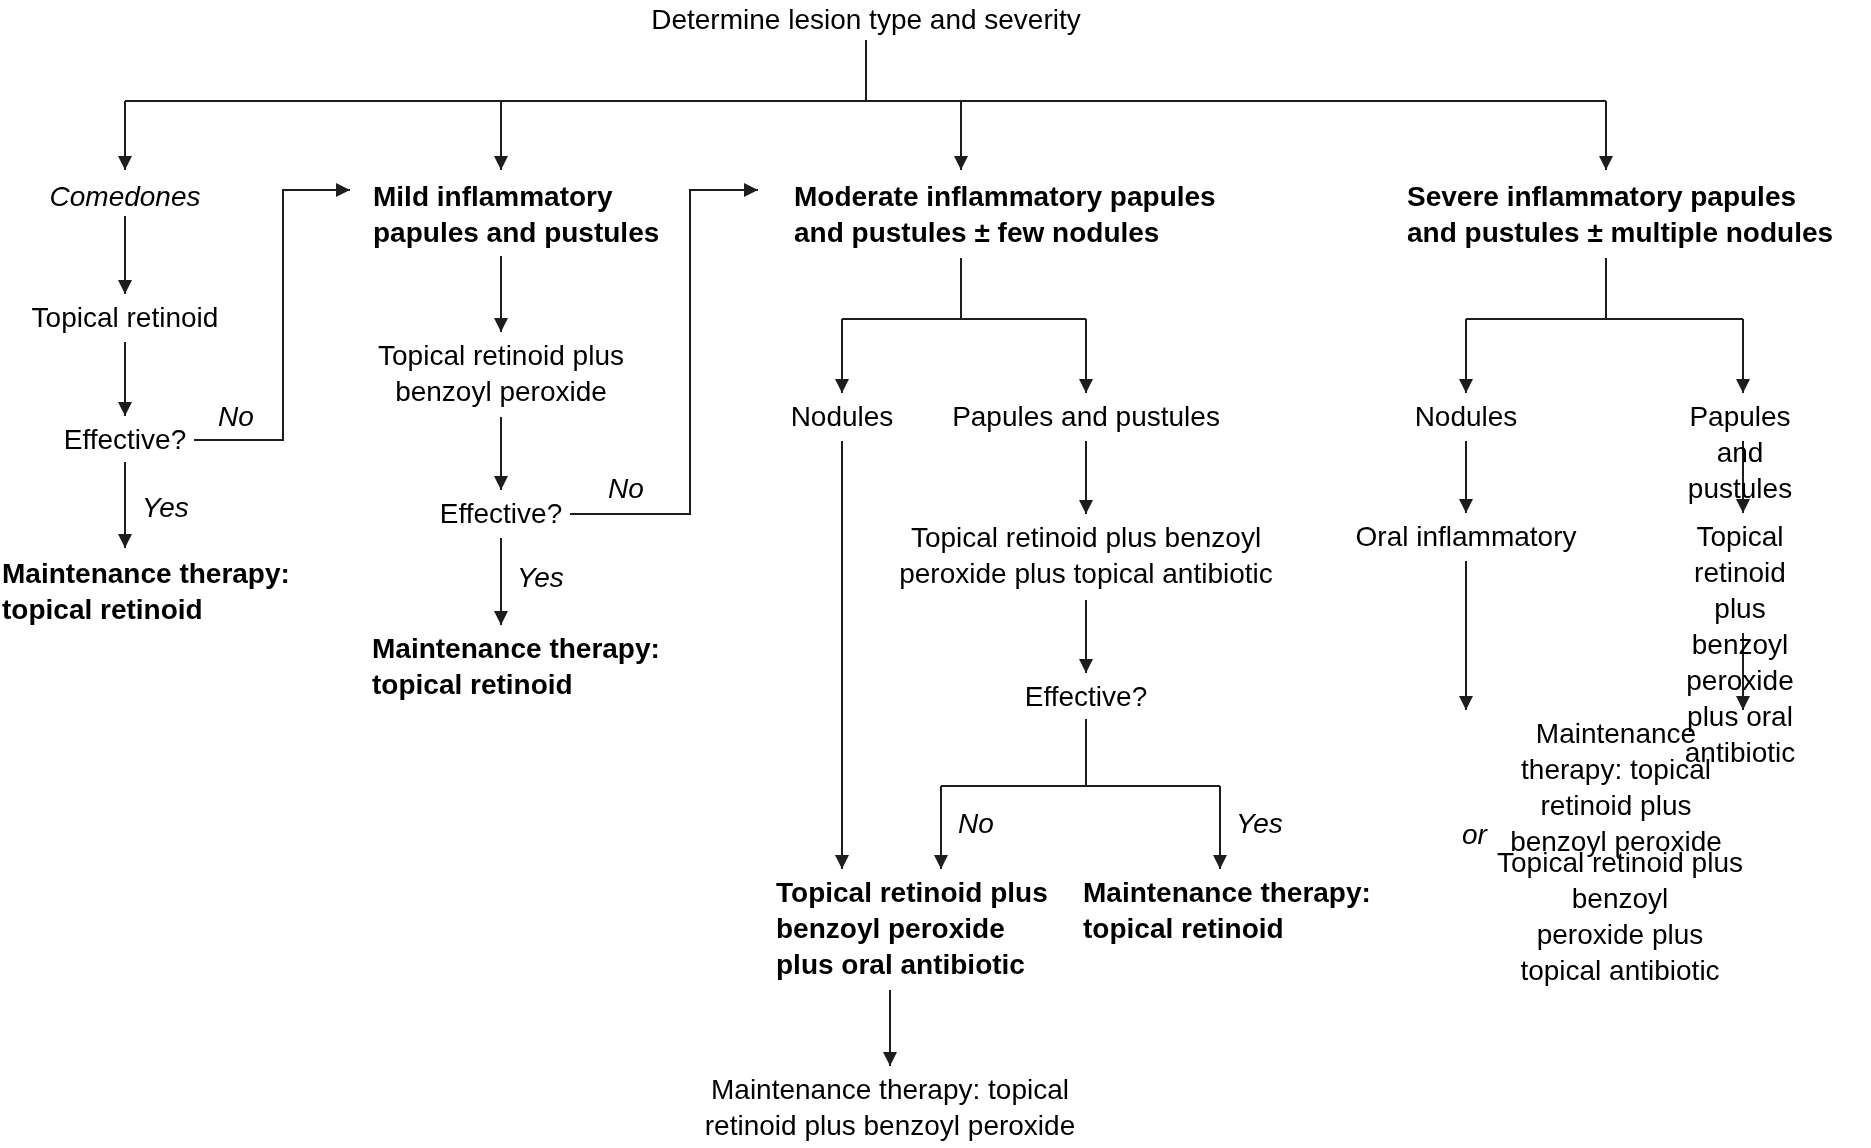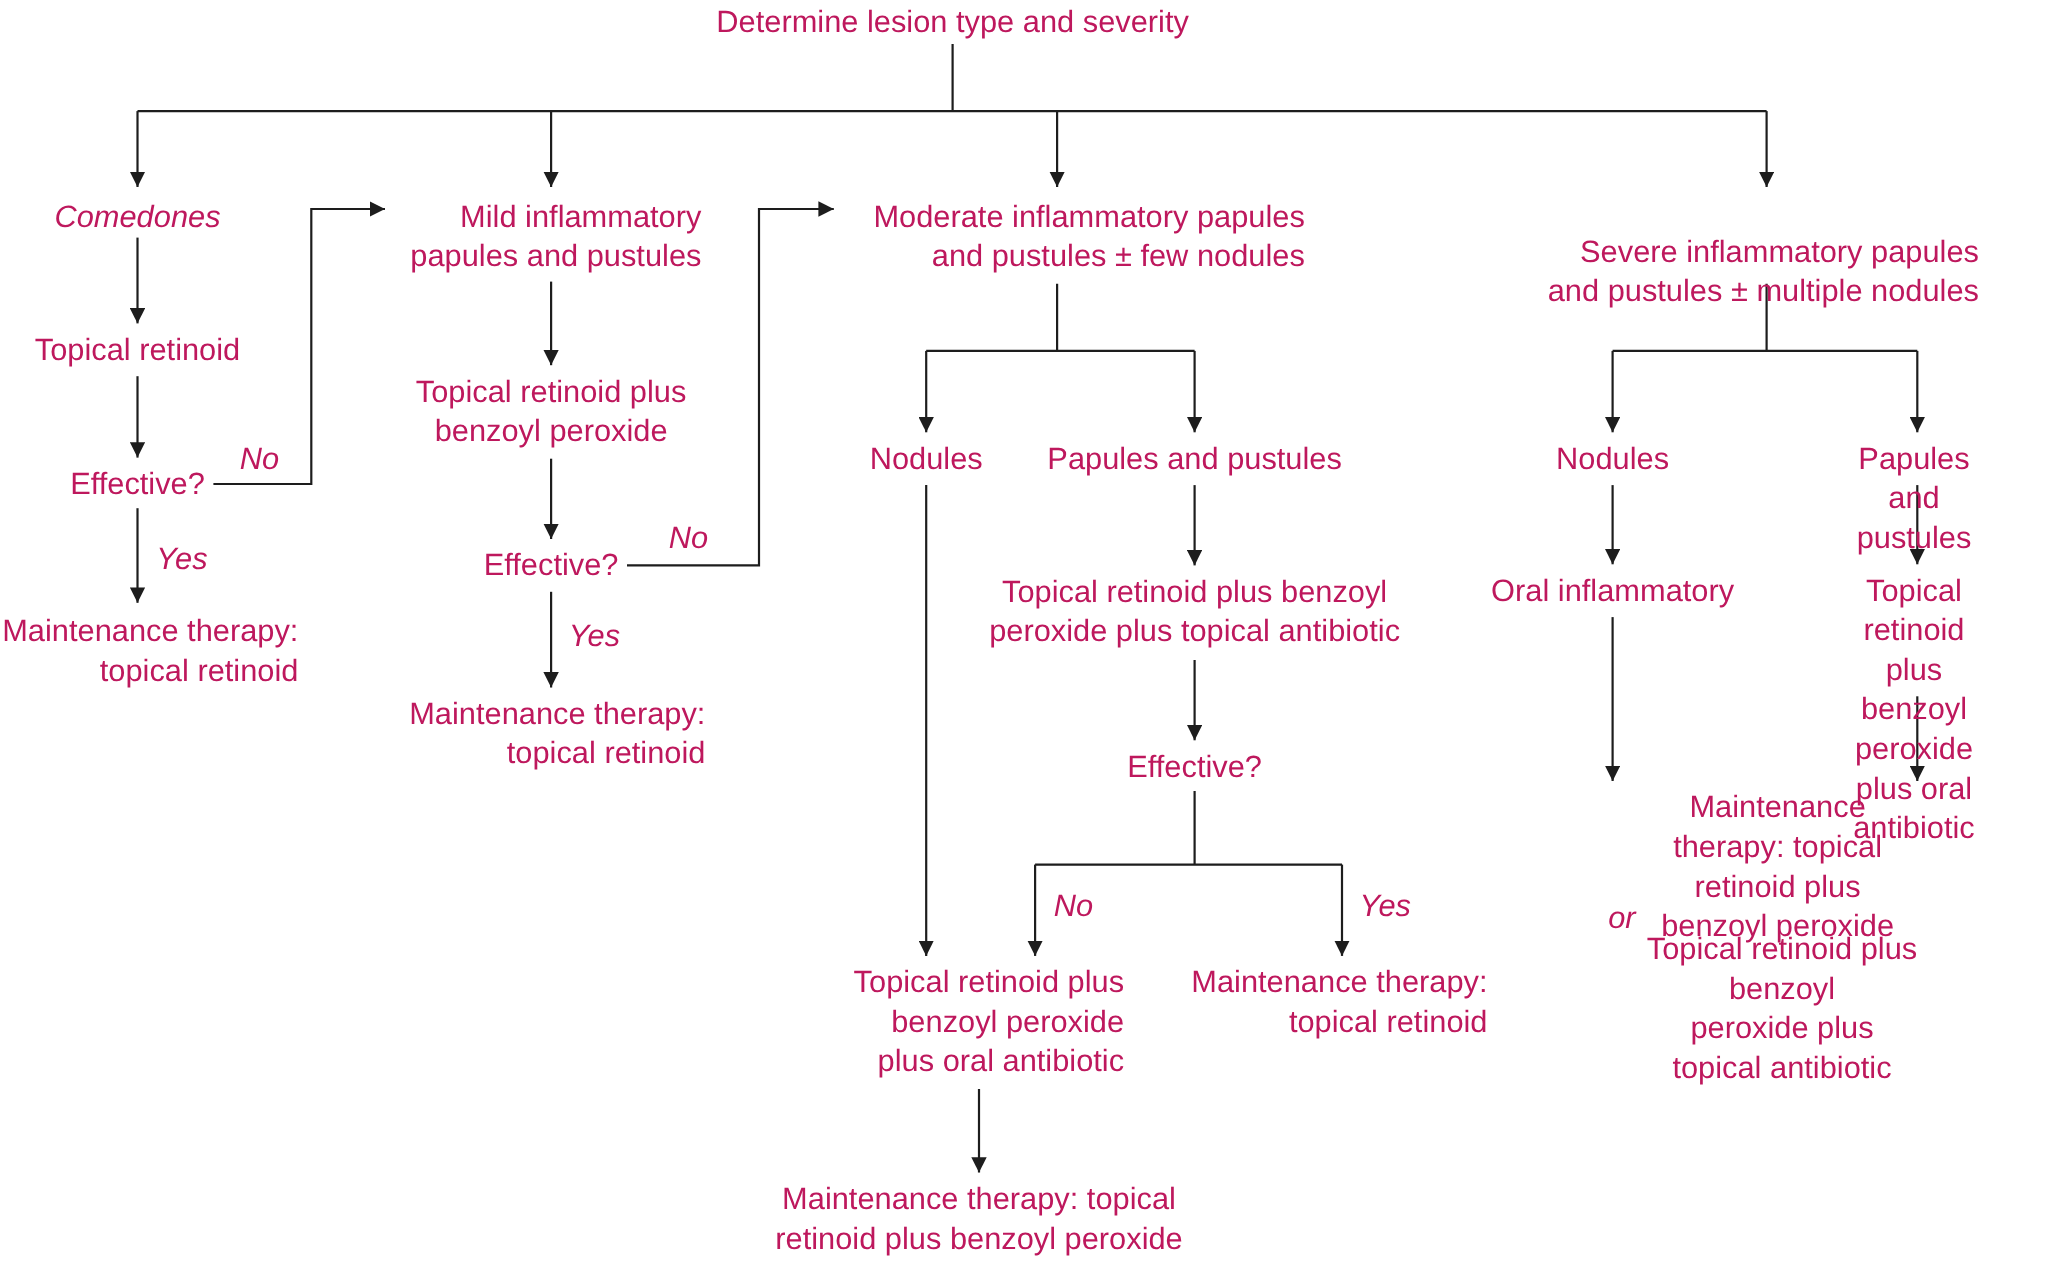--- a/index.html
+++ b/index.html
@@ -5,38 +5,39 @@
   html, body { margin: 0; padding: 0; background: #ffffff; }
   #canvas {
     position: relative;
     width: 1871px;
     height: 1148px;
     background: #ffffff;
     overflow: hidden;
     font-family: "Liberation Sans", "DejaVu Sans", sans-serif;
     font-size: 28px;
     line-height: 36px;
-    color: #be185d;
+    color: #000000;
   }
   #connectors {
     position: absolute;
     left: 0; top: 0;
     width: 1871px; height: 1148px;
     pointer-events: none;
   }
   .node {
     position: absolute;
     transform: translateX(-50%);
     text-align: center;
     white-space: pre-line;
   }
   .nodeL {
     position: absolute;
-    text-align: right;
+    text-align: left;
     white-space: pre-line;
+    font-weight: bold;
   }
   .lbl {
     position: absolute;
     white-space: nowrap;
     font-style: italic;
   }
   .italic { font-style: italic; margin-top: 18px; }
   path, line { stroke: #1d1d1d; stroke-width: 2; fill: none; }
 </style>
 </head>
@@ -115,21 +116,21 @@
   <div class="lbl" style="left:958px;  top:806px;">No</div>
   <div class="lbl" style="left:1236px; top:806px;">Yes</div>
   <div class="nodeL" style="left:776px;  top:875px;">Topical retinoid plus
 benzoyl peroxide
 plus oral antibiotic</div>
   <div class="nodeL" style="left:1083px; top:875px;">Maintenance therapy:
 topical retinoid</div>
   <div class="node" style="left:890px;  top:1072px;">Maintenance therapy: topical
 retinoid plus benzoyl peroxide</div>
 
-  <div class="nodeL" style="left:1407px; top:179px;margin-top:32px;">Severe inflammatory papules
+  <div class="nodeL" style="left:1407px; top:179px;">Severe inflammatory papules
 and pustules ± multiple nodules</div>
   <div class="node" style="left:1466px; top:399px;">Nodules</div>
   <div class="node" style="left:1740px; top:399px;">Papules and pustules</div>
   <div class="node" style="left:1466px; top:519px;">Oral inflammatory</div>
   <div class="node" style="left:1740px; top:519px;">Topical retinoid plus
 benzoyl peroxide
 plus oral antibiotic</div>
   <div class="node" style="left:1616px; top:716px;">Maintenance therapy: topical
 retinoid plus benzoyl peroxide</div>
   <div class="lbl italic" style="left:1462px; top:799px;">or</div>

